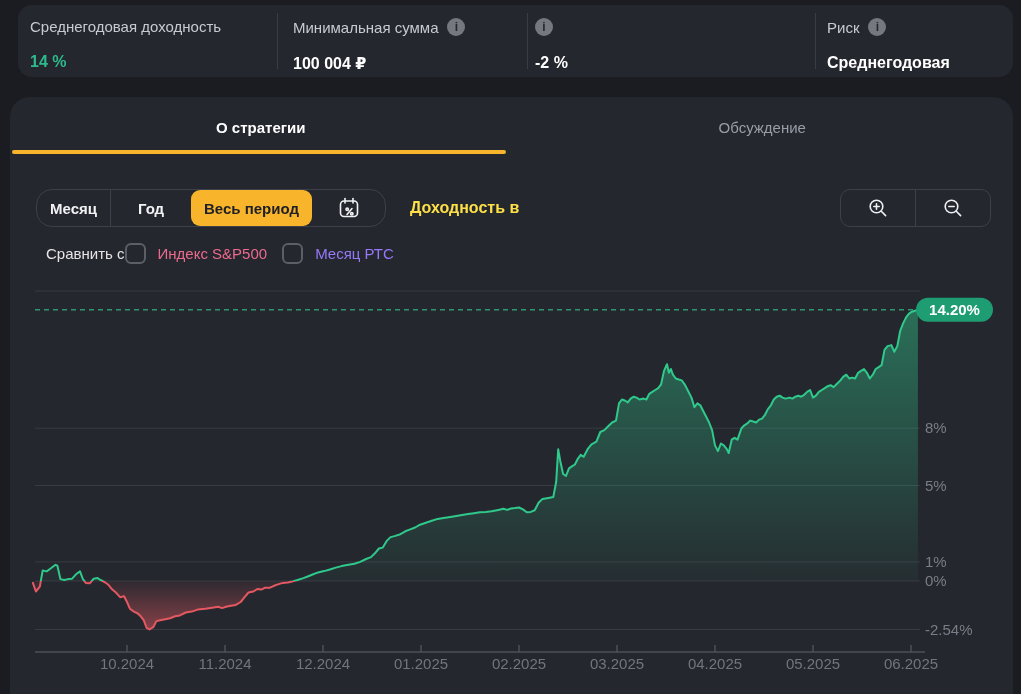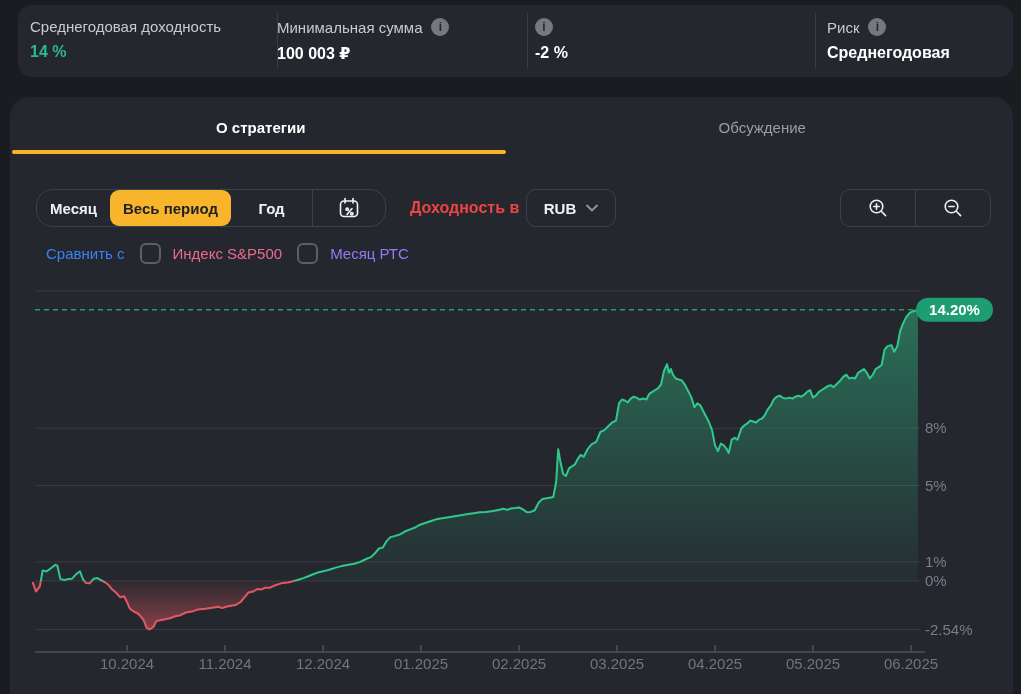--- a/index.html
+++ b/index.html
@@ -5,51 +5,51 @@
   html,body{margin:0;padding:0}
   body{
     width:1021px;height:694px;position:relative;overflow:hidden;
     background:#1a1c21;
     font-family:"Liberation Sans","DejaVu Sans",sans-serif;
     color:#fff;
   }
   
   .stat-bar{position:absolute;left:18px;top:5px;width:995px;height:72px;background:#25272e;border-radius:14px}
   .stat-cell{position:absolute;top:13px}
-  .stat-cell.c0{left:12px}.stat-cell.c1{left:259px}.stat-cell.c2{left:517px}.stat-cell.c3{left:809px}
+  .stat-cell.c0{left:12px}.stat-cell.c1{left:275px}.stat-cell.c2{left:517px}.stat-cell.c3{left:809px}
   .stat-divider{position:absolute;top:8px;bottom:8px;width:1px;background:#3a3d45}
   .stat-divider.d0{left:259px}.stat-divider.d1{left:509px}.stat-divider.d2{left:797px}
   .stat-label-row{display:flex;align-items:flex-end;gap:9px;font-size:15px;color:#c7cad2;white-space:nowrap}
   .info-icon{width:18px;height:18px;border-radius:50%;background:#75797f;color:#25272e;
     font-size:12px;font-weight:700;display:flex;align-items:center;justify-content:center;cursor:pointer}
-  .stat-value{margin-top:8px;font-size:16px;font-weight:700;color:#fff;white-space:nowrap}
+  .stat-value{margin-top:18px;font-size:16px;font-weight:700;color:#fff;white-space:nowrap}
   
   .main-panel{position:absolute;left:10px;top:97px;width:1003px;height:597px;background:#25272e;border-radius:20px 20px 0 0}
   .tab{position:absolute;top:22px;width:50%;text-align:center;font-size:15px;cursor:pointer}
   .tab.about{left:0;color:#ffffff;font-weight:700}
   .tab.discussion{left:50%;color:#989ea7;font-weight:500}
   .tab-underline{position:absolute;left:2px;top:53px;width:494px;height:4px;background:#f8b42b;border-radius:2px}
   
   .segmented{position:absolute;left:26px;top:92px;width:350px;height:38px;border:1px solid #3d4048;border-radius:16px;display:flex;box-sizing:border-box}
   .seg-btn{display:flex;align-items:center;justify-content:center;font-size:15px;font-weight:700;color:#f1f2f4;
     background:transparent;border:none;border-left:1px solid #3d4048;cursor:pointer;font-family:inherit;padding:0}
   .seg-btn:first-child{border-left:none}
   .seg-btn.w0{width:73px}.seg-btn.w1{width:81px}.seg-btn.w2{width:121px}.seg-btn.w3{width:73px}
   .seg-btn.active{background:#f8b42b;color:#1e2026;border-radius:9px;border-left:none}
   .seg-btn.active + .seg-btn{border-left:none}
-  .currency-label{position:absolute;left:400px;top:92px;height:38px;display:flex;align-items:center;font-size:16px;font-weight:600;color:#ef4444}
+  .currency-label{position:absolute;left:400px;top:92px;height:38px;display:flex;align-items:center;font-size:16px;font-weight:600;color:#fde047}
   .currency-dd{position:absolute;left:516px;top:92px;width:90px;height:38px;border:1px solid #3d4048;border-radius:10px;
     display:flex;align-items:center;justify-content:center;gap:10px;box-sizing:border-box;background:transparent;
     color:#f1f2f4;font-size:15px;font-weight:700;cursor:pointer;font-family:inherit}
   .zoom-group{position:absolute;left:830px;top:92px;width:151px;height:38px;border:1px solid #3d4048;border-radius:10px;display:flex;box-sizing:border-box}
   .zoom-btn{flex:1;display:flex;align-items:center;justify-content:center;background:transparent;border:none;cursor:pointer}
   .zoom-btn + .zoom-btn{border-left:1px solid #3d4048}
   
   .compare-row{position:absolute;left:36px;top:146px;display:flex;align-items:center;font-size:15px}
-  .compare-label{color:#3b82f6;margin-right:15px}
+  .compare-label{color:#e5e5e5;}
   .compare-option{display:flex;align-items:center;margin-right:15px;cursor:pointer}
   .checkbox{width:21px;height:21px;border:2px solid #5b5f68;border-radius:6px;box-sizing:border-box;margin-right:12px;background:transparent}
   
   .chart-wrap{position:absolute;left:0;top:180px;width:1003px;height:417px}
   svg text{font-family:"Liberation Sans","DejaVu Sans",sans-serif}
 </style>
 </head>
 <body>
 
 <div class="stat-bar">
@@ -61,21 +61,21 @@
     <div class="stat-label-row">
         <span>Среднегодовая доходность</span>
       </div>
     <div class="stat-value" style="color: rgb(45, 187, 140);">14 %</div>
   </div>
   <div class="stat-cell c1">
     <div class="stat-label-row">
       <span>Минимальная сумма</span>
       <span class="info-icon">i</span>
     </div>
-    <div class="stat-value">100 003 ₽</div>
+    <div class="stat-value">100 004 ₽</div>
   </div>
   <div class="stat-cell c2">
     <div class="stat-label-row">
       <span class="info-icon">i</span>
     </div>
     <div class="stat-value">-2 %</div>
   </div>
   <div class="stat-cell c3">
     <div class="stat-label-row">
       <span>Риск</span>
@@ -86,43 +86,37 @@
 </div>
 
 <div class="main-panel">
 
   <div class="tab discussion">Обсуждение</div>
   <div class="tab about">О стратегии</div>
   <div class="tab-underline"></div>
 
   <div class="segmented">
     <button class="seg-btn w0">Месяц</button>
+    <button class="seg-btn w1">Год</button>
     <button class="seg-btn w2 active">Весь период</button>
-    <button class="seg-btn w1">Год</button>
     <button class="seg-btn w3">
       <span style="display:flex">
         <svg width="24" height="24" viewBox="0 0 24 24" fill="none" stroke="#f1f2f4" stroke-width="1.6" stroke-linecap="round">
           <rect x="3.5" y="5" width="17" height="15.5" rx="3.5"></rect>
           <line x1="8" y1="2.5" x2="8" y2="7"></line>
           <line x1="16" y1="2.5" x2="16" y2="7"></line>
           <line x1="10" y1="18.5" x2="15" y2="12.5"></line>
           <circle cx="10.2" cy="13.2" r="1.2"></circle>
           <circle cx="14.8" cy="17.8" r="1.2"></circle>
         </svg>
       </span>
     </button>
   </div>
 
   <div class="currency-label">Доходность в</div>
-  <button class="currency-dd">
-    <span>RUB</span>
-    <svg width="12" height="8" viewBox="0 0 12 8" fill="none" stroke="#9298a2" stroke-width="1.8" stroke-linecap="round">
-        <polyline points="1,1.5 6,6.5 11,1.5"></polyline>
-      </svg>
-  </button>
 
   <div class="zoom-group">
     <button class="zoom-btn">
       <svg width="22" height="22" viewBox="0 0 22 22" fill="none" stroke="#eef0f3" stroke-width="1.6" stroke-linecap="round">
         <circle cx="9.5" cy="9.5" r="6.3"></circle>
           <line x1="14.3" y1="14.3" x2="18.6" y2="18.6"></line>
         <line x1="6.8" y1="9.5" x2="12.2" y2="9.5"></line>
           <line x1="9.5" y1="6.8" x2="9.5" y2="12.2"></line>
       </svg>
     </button>

